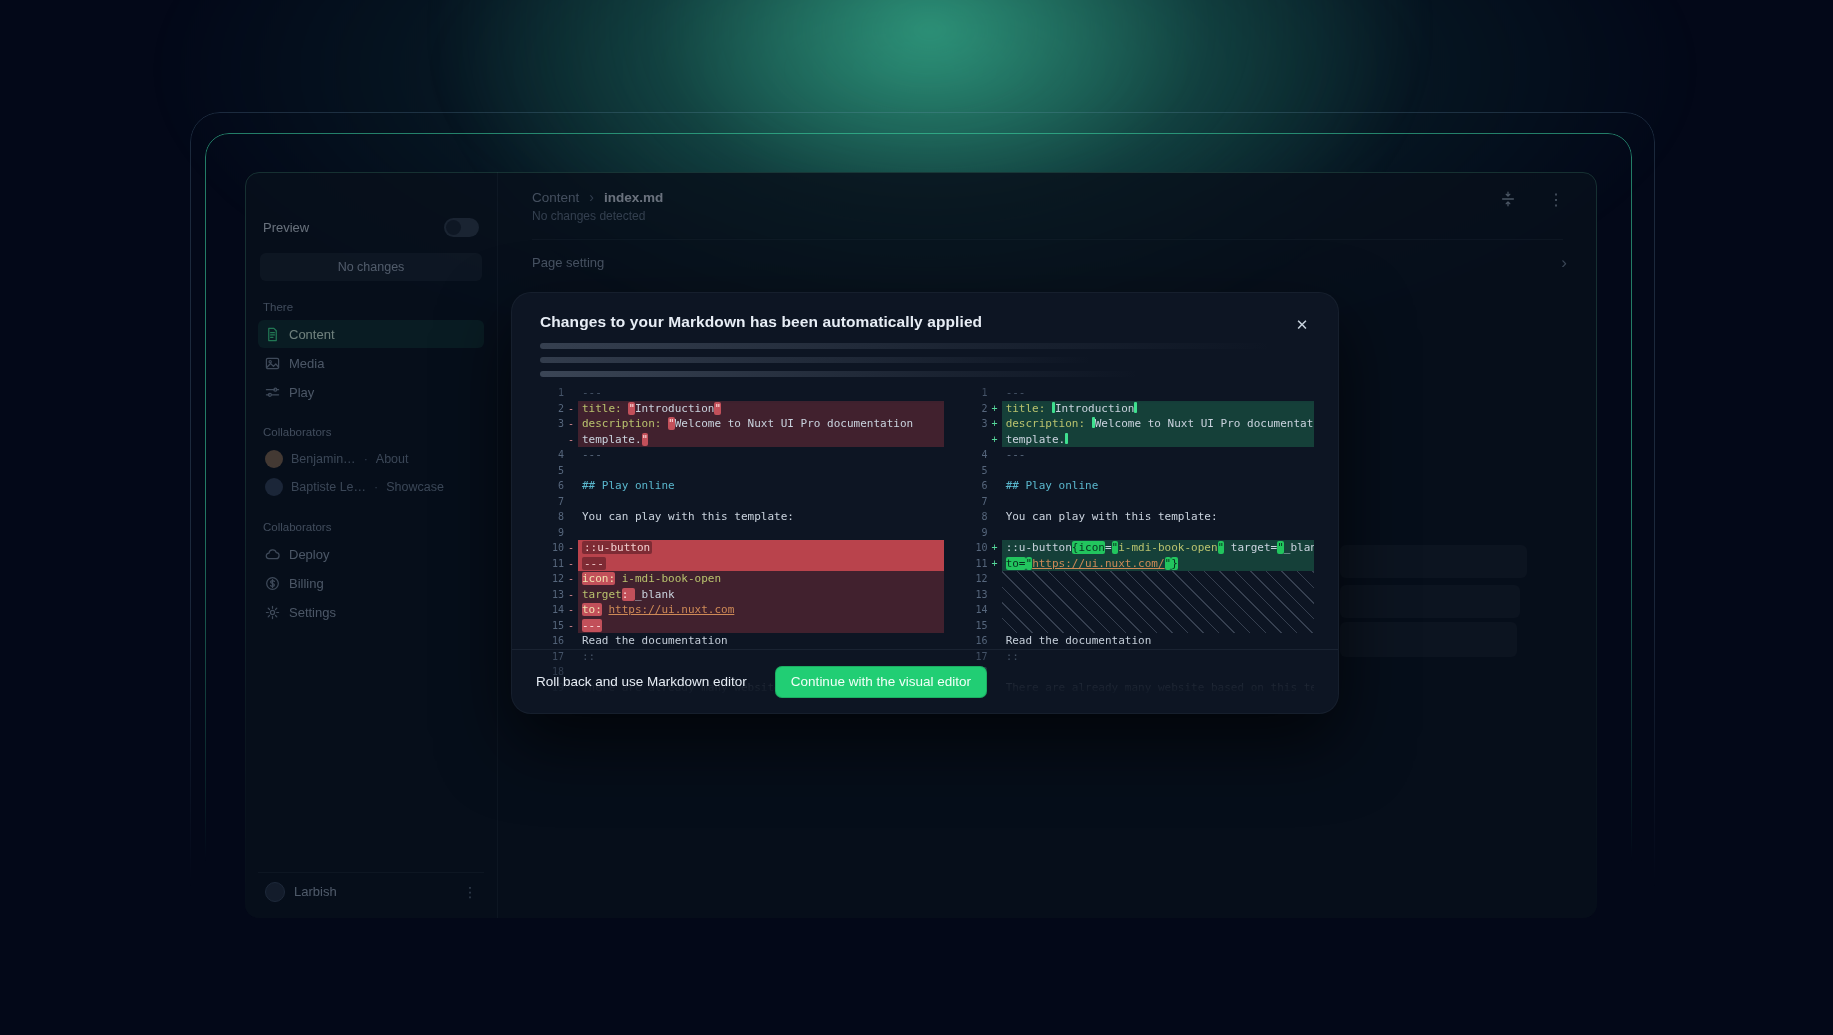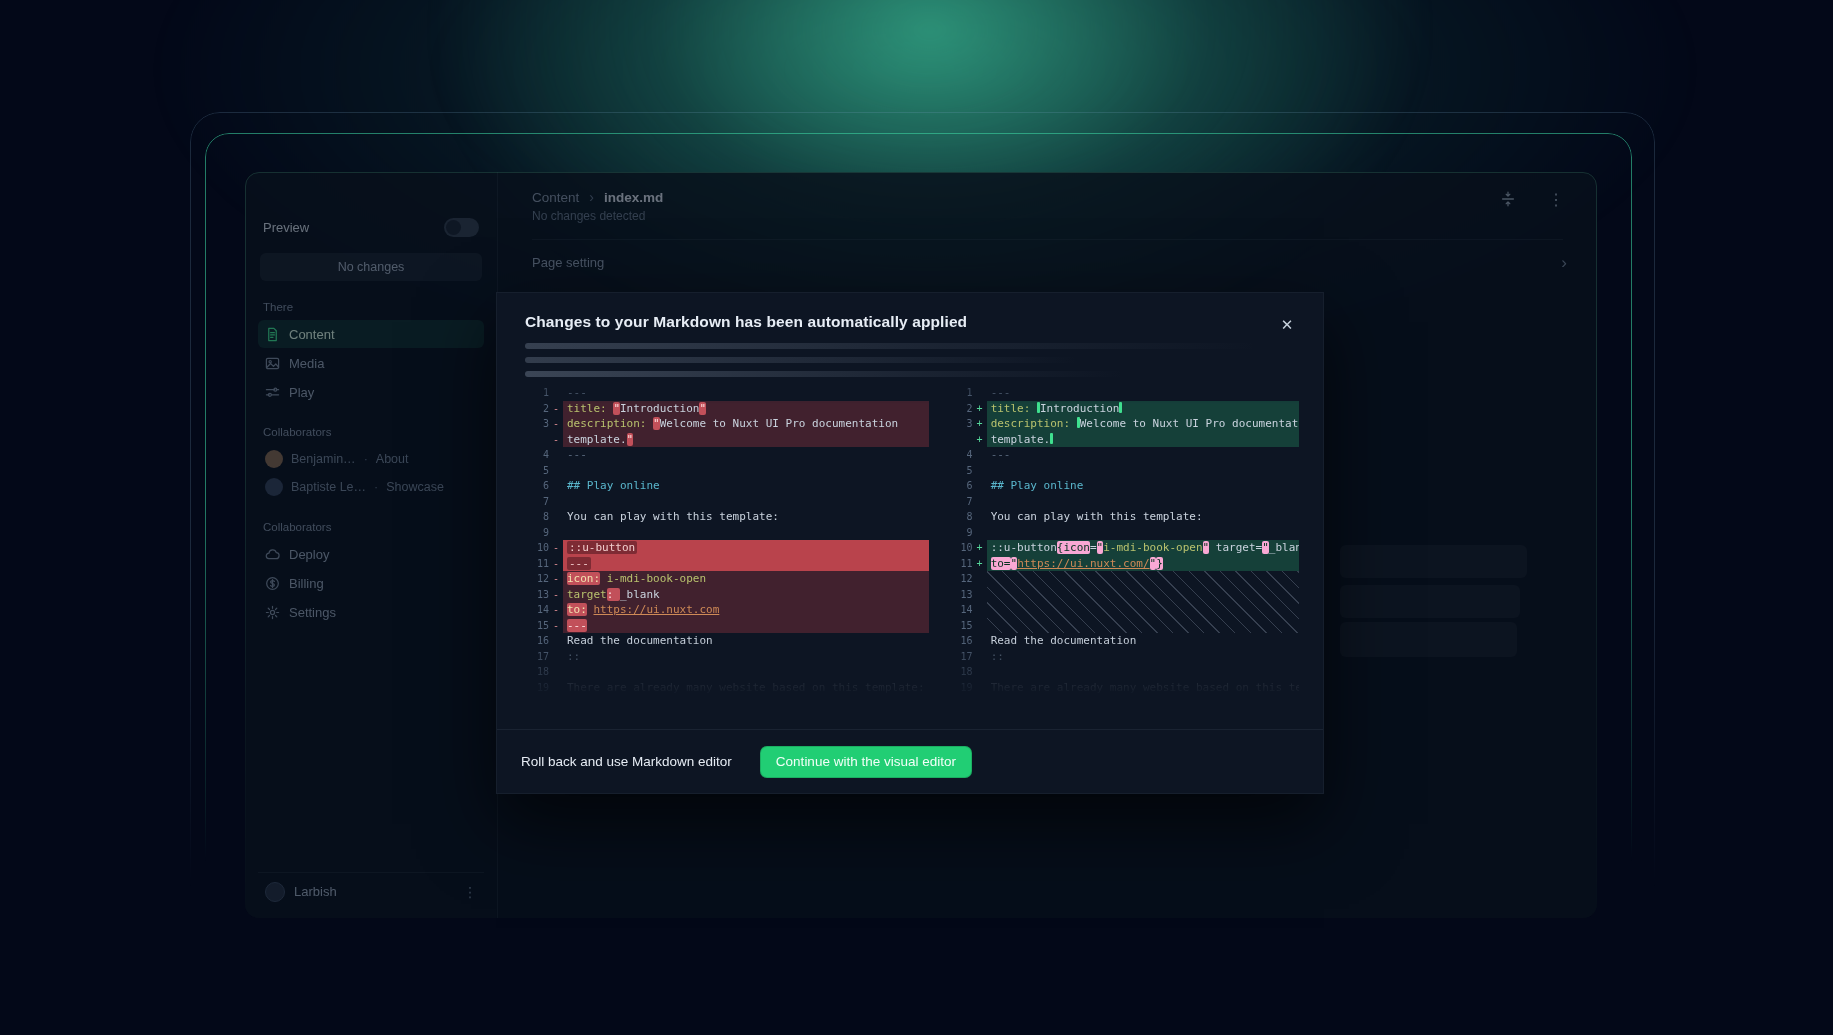--- a/index.html
+++ b/index.html
@@ -78,22 +78,22 @@
   .bg-skel { position:absolute; border-radius:6px; background:rgba(148,163,184,0.08); }
   .bg-skel.s1 { left:842px; top:373px; width:187px; height:33px; }
   .bg-skel.s2 { left:842px; top:413px; width:180px; height:33px; }
   .bg-skel.s3 { left:842px; top:450px; width:177px; height:35px; }
 
   
   .backdrop { position:absolute; left:245px; top:172px; width:1352px; height:746px; border-radius:14px;
     background:rgba(3,9,19,0.47); z-index:5; }
 
   
-  .modal { position:absolute; left:496px; top:292px; width:828px; height:502px; z-index:10;
-    background:#0d1523; border:1px solid rgba(148,163,184,0.07); border-radius:0;
+  .modal { position:absolute; left:511px; top:292px; width:828px; height:422px; z-index:10;
+    background:#0d1523; border:1px solid rgba(148,163,184,0.07); border-radius:20px;
     box-shadow:0 30px 70px rgba(0,0,0,0.65); }
   .modal-title { padding:20px 60px 0 28px; font-size:15.5px; font-weight:700; color:#e7edf5; letter-spacing:0.1px; }
   .modal-close { position:absolute; top:22px; right:26px; width:20px; height:20px; display:flex;
     align-items:center; justify-content:center; color:#c7d2dd; font-size:15px; }
   .skel-wrap { margin:12px 28px 0; }
   .skel { height:6px; border-radius:3px; margin-bottom:8px; }
   .skel.k1 { width:756px; background:linear-gradient(90deg, rgba(148,163,184,0.30), rgba(148,163,184,0.10) 55%, transparent 97%); }
   .skel.k2 { width:737px; background:linear-gradient(90deg, rgba(148,163,184,0.28), rgba(148,163,184,0.12) 45%, transparent 75%); }
   .skel.k3 { width:705px; background:linear-gradient(90deg, rgba(148,163,184,0.34), rgba(148,163,184,0.10) 55%, transparent 85%); }
 
@@ -110,21 +110,21 @@
   .r-del .code { background:rgba(186,62,72,0.30); }
   .r-del.full .code { background:#b9434c; }
   .r-add .code { background:rgba(46,190,122,0.26); }
   .r-faded .code { opacity:0.45; }
   .s-txt { color:#cad3de; } .s-dim { color:#5a6a7e; } .s-key { color:#b9c26e; }
   .s-head { color:#5ab7cd; } .s-vy { color:#b9c26e; }
   .s-url { color:#cf8a57; text-decoration:underline; }
   .s-hl { background:#c2505a; color:#ffe2e2; border-radius:2px; }
   .s-hlk { background:#c2505a; color:#f3e3b0; border-radius:2px;margin-top:43px; }
   .s-dkbox { background:#7e2b34; color:#f3cfcf; border-radius:2px; padding:0 2px; }
-  .s-hlg { background:#f9a8d4; color:#07311f; border-radius:2px; }
+  .s-hlg { background:#22c55e; color:#07311f; border-radius:2px; }
   .s-bar { display:inline-block; width:3px; height:11px; background:#3fe08f; border-radius:1px; vertical-align:-1px; }
   .hatch-ov { position:absolute; left:42px; right:0;
     background:repeating-linear-gradient(45deg, transparent 0 10px, rgba(148,163,184,0.30) 10px 11px); }
 
   
   .modal-footer { position:absolute; left:0; right:0; bottom:0; height:64px;
     border-top:1px solid rgba(148,163,184,0.10); display:flex; align-items:center;
     gap:28px; padding:0 24px; }
   .btn-ghost { font-size:13.5px; color:#e6ecf4; font-weight:500; }
   .btn-primary { height:32px; padding:0 16px; border-radius:7px; background:#21ce74;

